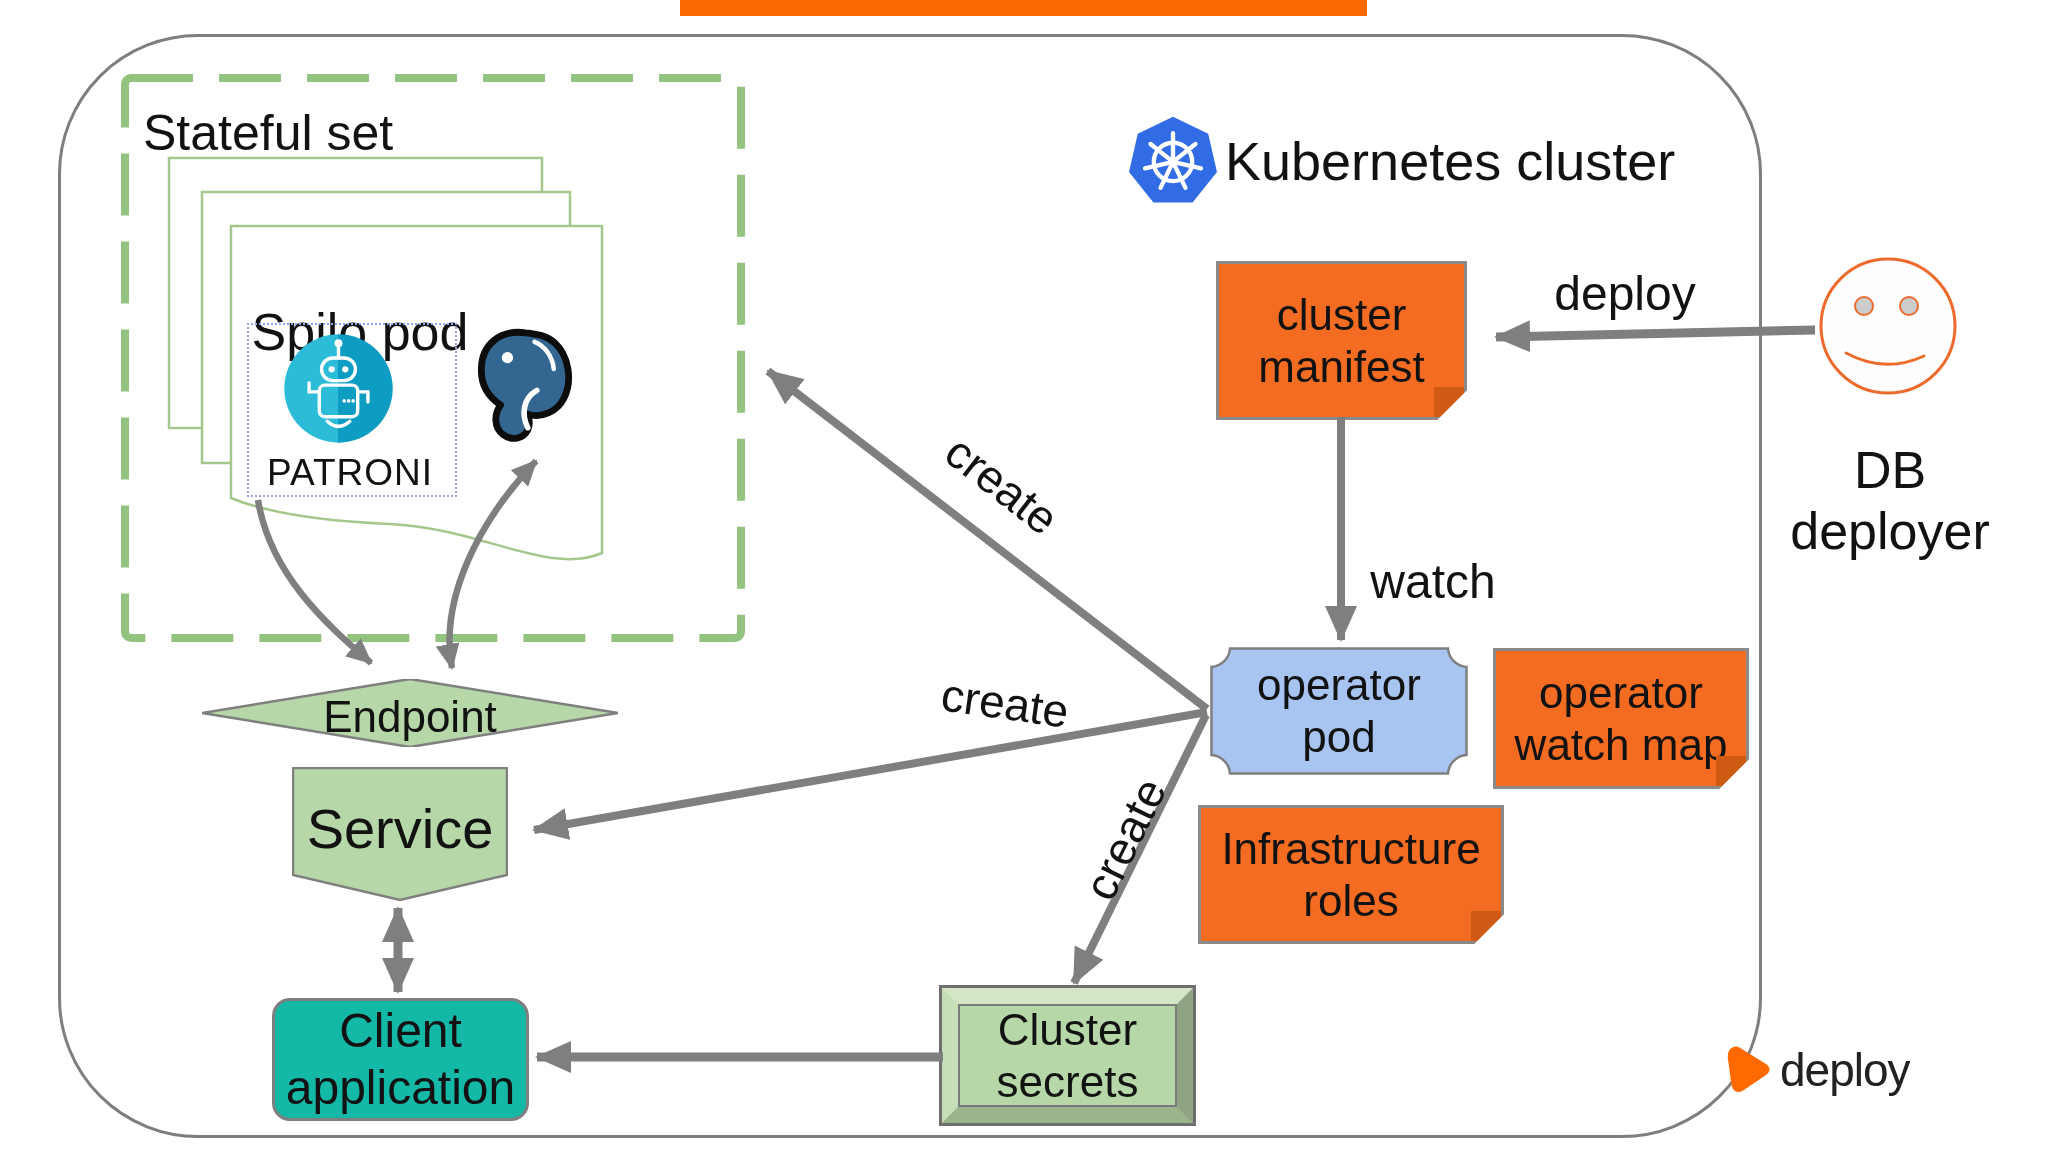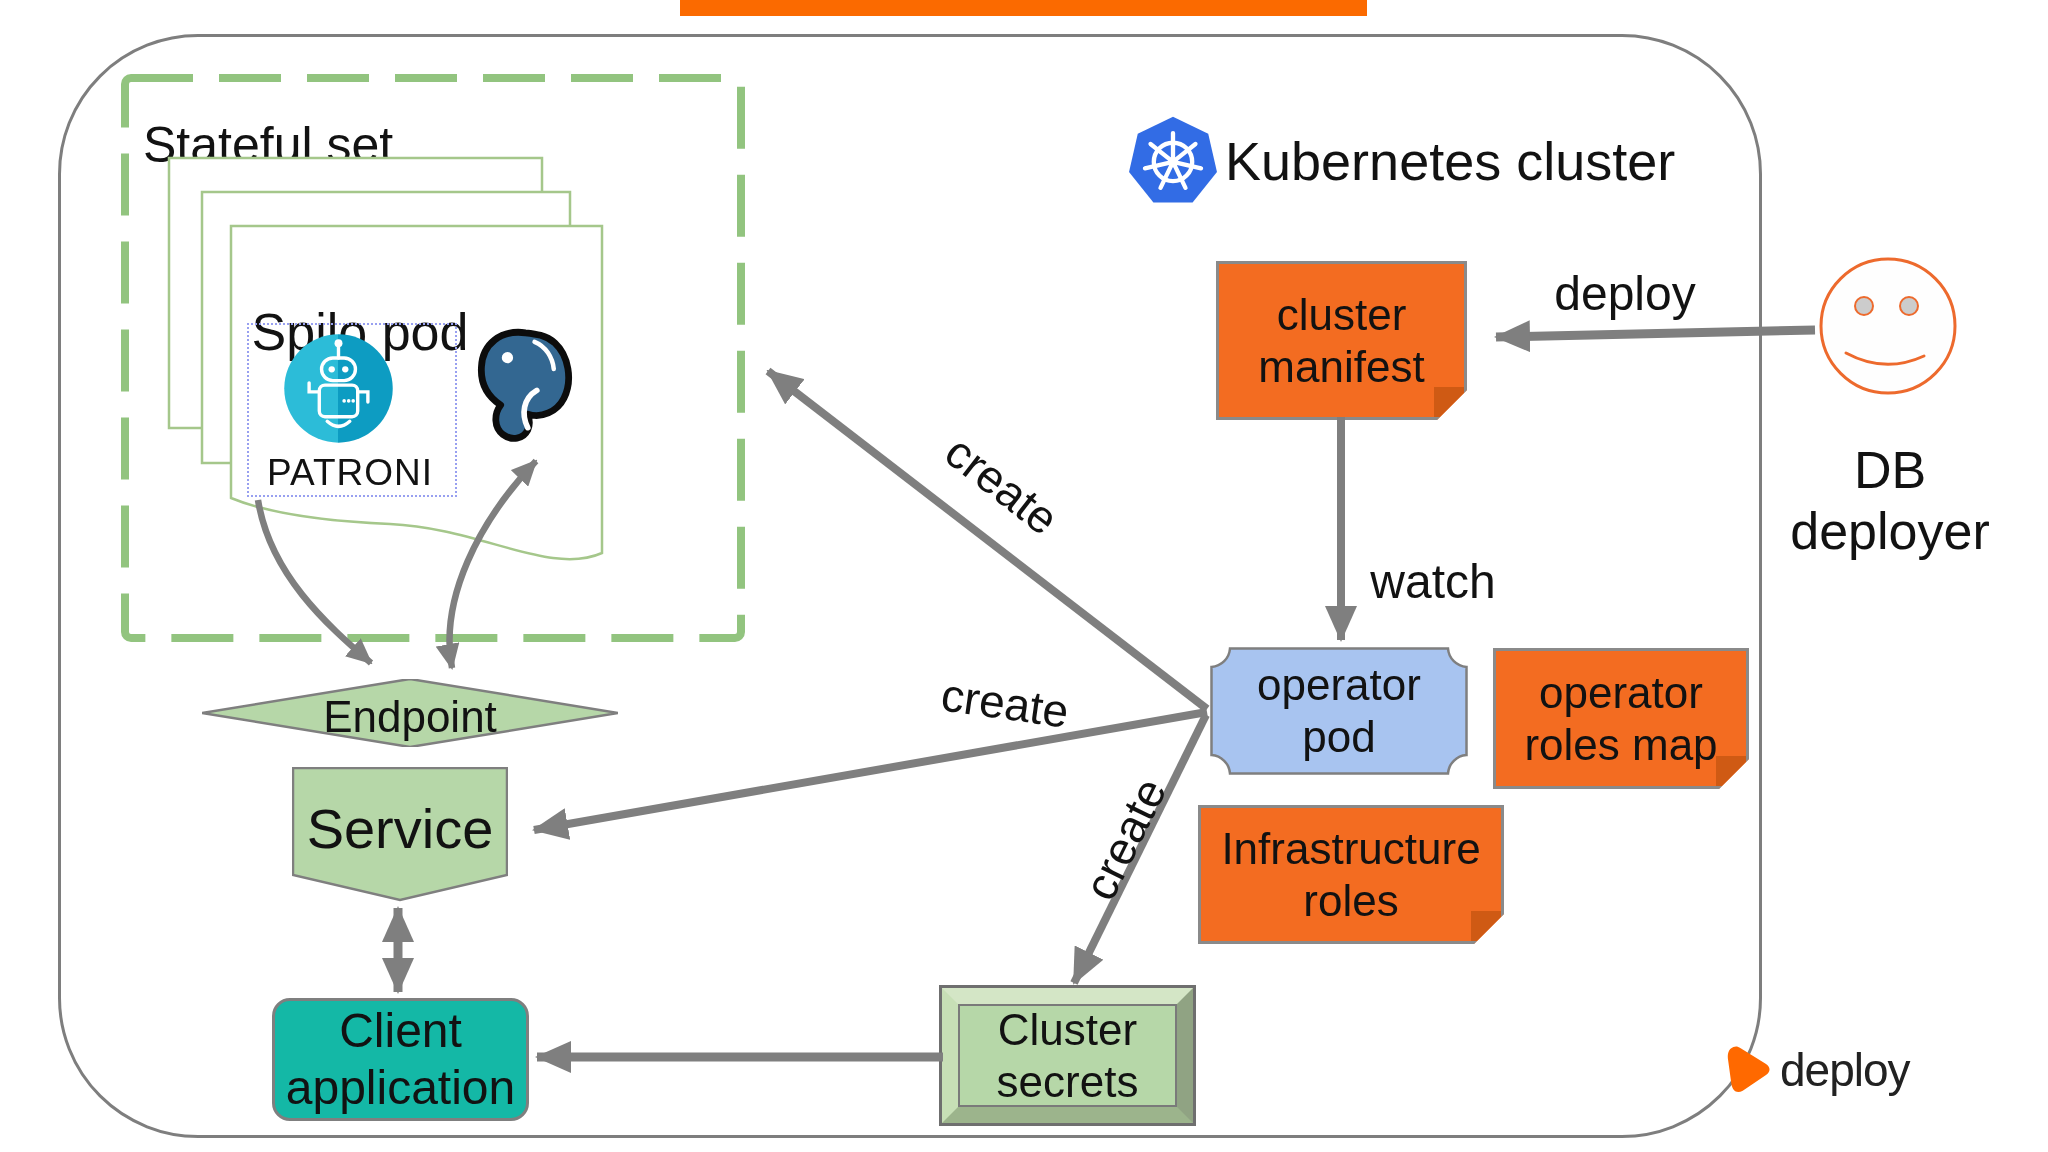--- a/index.html
+++ b/index.html
@@ -37,21 +37,21 @@
       <line x1="50" y1="52" x2="26.6" y2="33.3"></line>
     </g>
     <circle cx="50" cy="52" r="20" fill="none" stroke="#ffffff" stroke-width="4.5"></circle>
     <circle cx="50" cy="52" r="5.5" fill="#ffffff"></circle>
   </svg>
   <div class="lbl" style="left:1225px;top:130px;width:460px;text-align:left;font-size:54px;">Kubernetes cluster</div>
 
   <svg class="abs" style="left:121px;top:74px;" width="624" height="568" viewBox="0 0 624 568">
     <rect x="4" y="4" width="616" height="560" rx="6" fill="none" stroke="#92c47f" stroke-width="8" stroke-dasharray="62 26"></rect>
   </svg>
-  <div class="lbl" style="left:143px;top:104px;width:400px;text-align:left;font-size:50px;margin-top:12px;">Stateful set</div>
+  <div class="lbl" style="left:143px;top:104px;width:400px;text-align:left;font-size:50px;">Stateful set</div>
 
   <svg class="abs" style="left:160px;top:148px;" width="460" height="420" viewBox="0 0 460 420">
     <rect x="9" y="10" width="373" height="270" fill="#ffffff" stroke="#a5c78b" stroke-width="2.5"></rect>
     <rect x="42" y="44" width="368" height="271" fill="#ffffff" stroke="#a5c78b" stroke-width="2.5"></rect>
     <path d="M71,78 H442 V405 C390,428 320,380 230,376 C160,373 105,364 71,350 Z" fill="#ffffff" stroke="#a5c78b" stroke-width="2.5"></path>
   </svg>
   <div class="lbl" style="left:240px;top:262px;width:240px;font-size:52px;margin-top:40px;">Spilo pod</div>
 
   <div class="abs" style="left:247px;top:323px;width:206px;height:170px;border:2px dotted #98a0f0;"></div>
   <svg class="abs" style="left:282px;top:332px;" width="113" height="113" viewBox="0 0 100 100">
@@ -108,21 +108,21 @@
     <span>secrets</span>
   </div>
 
   <div class="note" style="left:1216px;top:261px;width:245px;height:153px;">
     <span>cluster</span>
     <span>manifest</span>
   </div>
 
   <div class="note" style="left:1493px;top:648px;width:250px;height:135px;">
     <span>operator</span>
-    <span>roles map</span>
+    <span>watch map</span>
   </div>
 
   <div class="note" style="left:1198px;top:805px;width:300px;height:133px;">
     <span>Infrastructure</span>
     <span>roles</span>
   </div>
 
   <svg class="abs" style="left:0;top:0;pointer-events:none;" width="2048" height="1152" viewBox="0 0 2048 1152">
     <defs>
       <marker id="ah" markerUnits="userSpaceOnUse" markerWidth="36" markerHeight="32" refX="34" refY="16" orient="auto">

